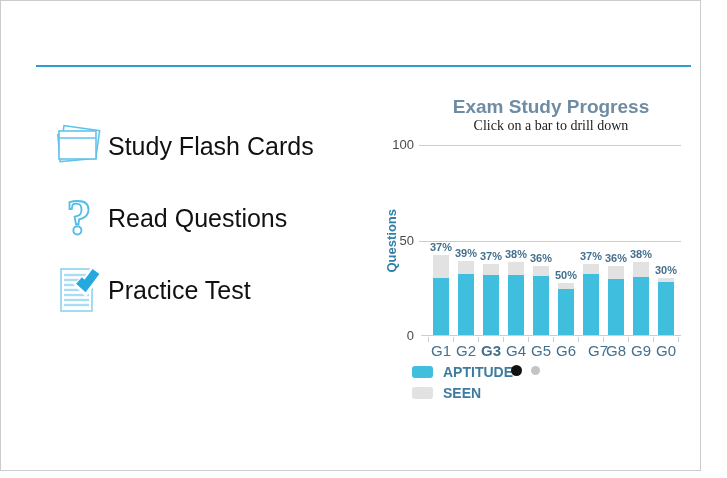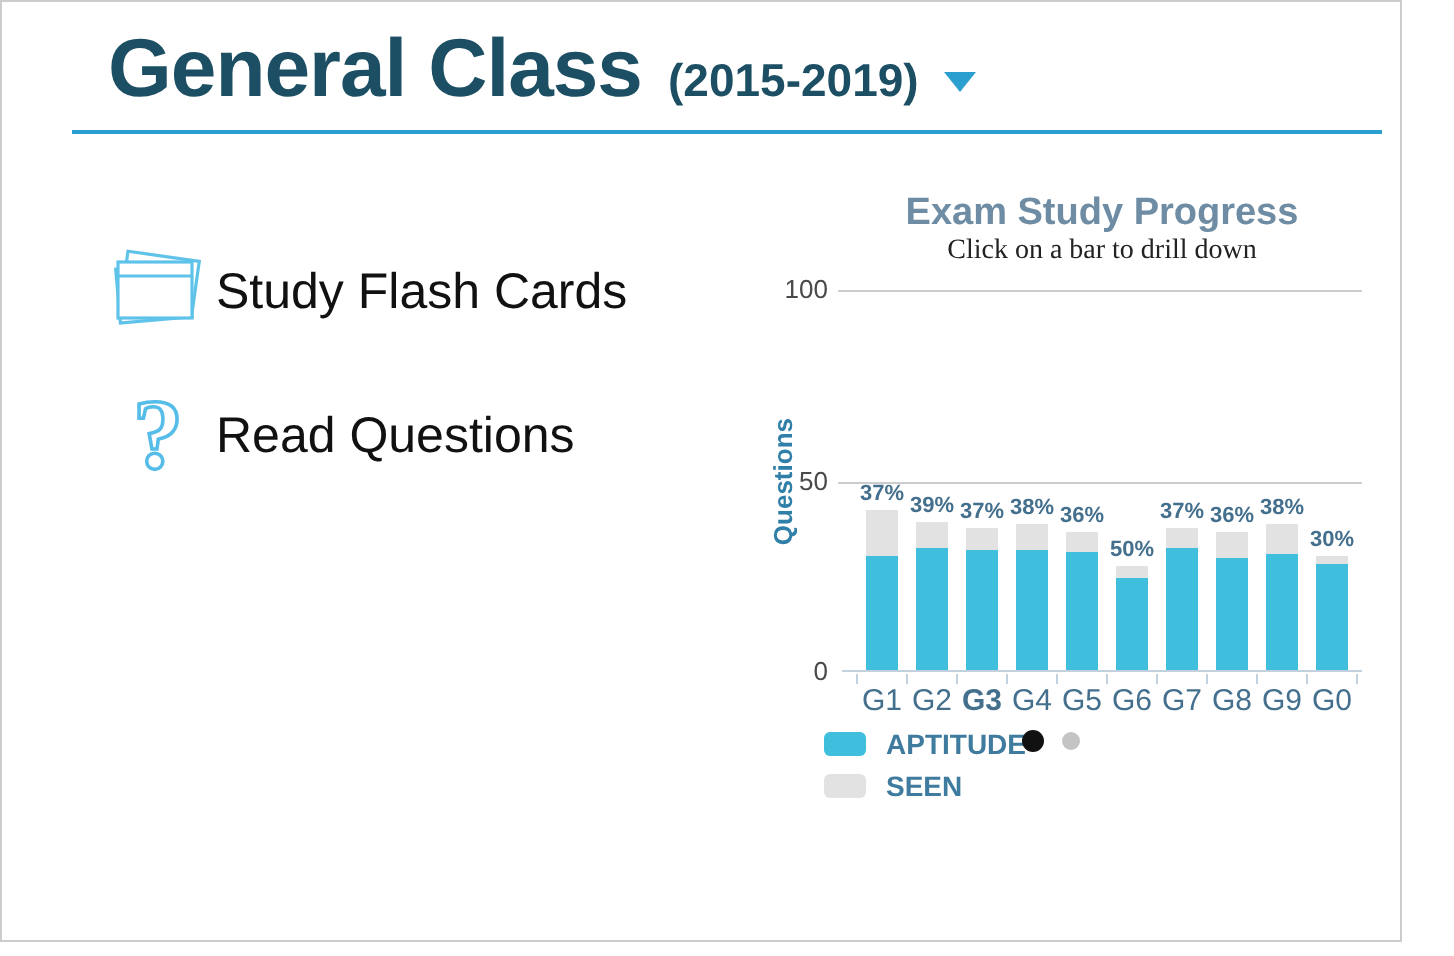--- a/index.html
+++ b/index.html
@@ -44,25 +44,20 @@
   .dots { position:absolute; left:127px; top:268px; display:flex; align-items:center; gap:9px; height:12px; }
   .dot { width:9px; height:9px; border-radius:50%; background:#c4c4c4; cursor:pointer; }
   .dot.active { width:11px; height:11px; background:#111; }
 </style>
 </head>
 <body>
 
 <div class="canvas">
   <div class="panel">
 
-    <div class="header">
-      <span class="page-title">General Class</span>
-      <span class="page-range">(2015-2019)</span>
-      <span class="caret"></span>
-    </div>
     <div class="hr"></div>
 
     <div class="menu">
 
       <div class="menu-item">
         <span class="menu-icon">
           <svg width="50" height="46" viewBox="0 0 50 46">
             <g fill="#ffffff" stroke="#5fc3e9" stroke-width="1.6">
               <rect x="8" y="5" width="36" height="27" transform="rotate(8 26 18)"></rect>
               <rect x="5" y="10" width="36" height="27" transform="rotate(-5 23 24)"></rect>
@@ -76,20 +71,39 @@
 
       <div class="menu-item">
         <span class="menu-icon">
           <svg width="50" height="48" viewBox="0 0 50 48">
             <text x="25" y="40" text-anchor="middle" font-family="Liberation Serif, serif" font-size="50" font-weight="bold" fill="#ffffff" stroke="#55bde8" stroke-width="1.8">?</text>
           </svg>
         </span>
         <span class="menu-label">Read Questions</span>
       </div>
 
+      <div class="menu-item">
+        <span class="menu-icon">
+          <svg width="50" height="48" viewBox="0 0 50 48">
+            <rect x="7" y="3" width="31" height="42" fill="#ffffff" stroke="#8ed3ee" stroke-width="1.6"></rect>
+            <g stroke="#aadcf2" stroke-width="2.4">
+              <line x1="10" y1="9" x2="35" y2="9"></line>
+              <line x1="10" y1="14" x2="35" y2="14"></line>
+              <line x1="10" y1="19" x2="35" y2="19"></line>
+              <line x1="10" y1="24" x2="35" y2="24"></line>
+              <line x1="10" y1="29" x2="35" y2="29"></line>
+              <line x1="10" y1="34" x2="35" y2="34"></line>
+              <line x1="10" y1="39" x2="35" y2="39"></line>
+            </g>
+            <path d="M24 14 L31 21 L43 4" fill="none" stroke="#ffffff" stroke-width="13"></path>
+            <path d="M25 14.5 L31 20 L42 5.5" fill="none" stroke="#23a9df" stroke-width="8.5"></path>
+          </svg>
+        </span>
+        <span class="menu-label">Practice Test</span>
+      </div>
 
     </div>
 
     <div class="chart">
       <div class="chart-title">Exam Study Progress</div>
       <div class="chart-subtitle">Click on a bar to drill down</div>
       <div class="ylabel-wrap">
         <span class="ylabel">Questions</span>
       </div>
       <div class="plot" id="plot">
@@ -143,21 +157,21 @@
             <div style="height: 6px; background: rgb(226, 226, 226);"></div>
             <div style="flex: 1 1 0%; background: rgb(63, 190, 221);"></div>
           </div>
           <div class="pctlabel" style="left: 128px; top: 124px;">50%</div>
           <div class="xlabel" style="left: 128px;">G6</div>
           <div class="bar" style="left: 162px; height: 71px;">
             <div style="height: 10px; background: rgb(226, 226, 226);"></div>
             <div style="flex: 1 1 0%; background: rgb(63, 190, 221);"></div>
           </div>
           <div class="pctlabel" style="left: 153px; top: 105px;">37%</div>
-          <div class="xlabel" style="left: 153px;">G7</div>
+          <div class="xlabel" style="left: 153px; text-align: right;">G7</div>
           <div class="bar" style="left: 187px; height: 69px;">
             <div style="height: 13px; background: rgb(226, 226, 226);"></div>
             <div style="flex: 1 1 0%; background: rgb(63, 190, 221);"></div>
           </div>
           <div class="pctlabel" style="left: 178px; top: 107px;">36%</div>
           <div class="xlabel" style="left: 178px;">G8</div>
           <div class="bar" style="left: 212px; height: 73px;">
             <div style="height: 15px; background: rgb(226, 226, 226);"></div>
             <div style="flex: 1 1 0%; background: rgb(63, 190, 221);"></div>
           </div>

